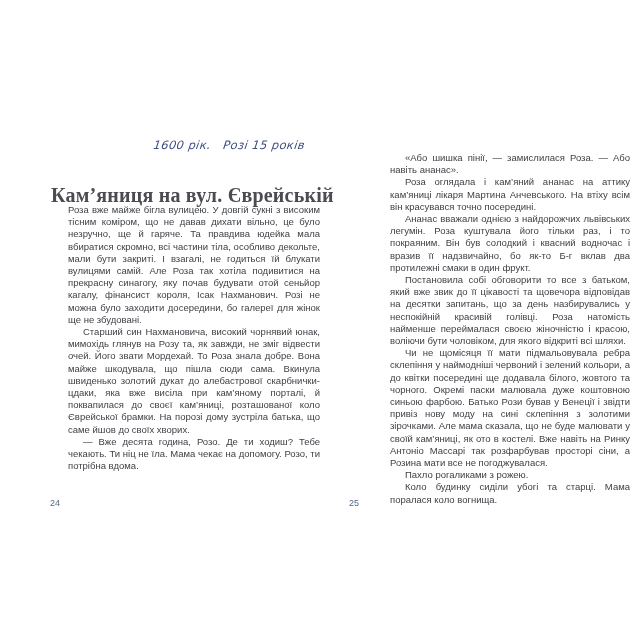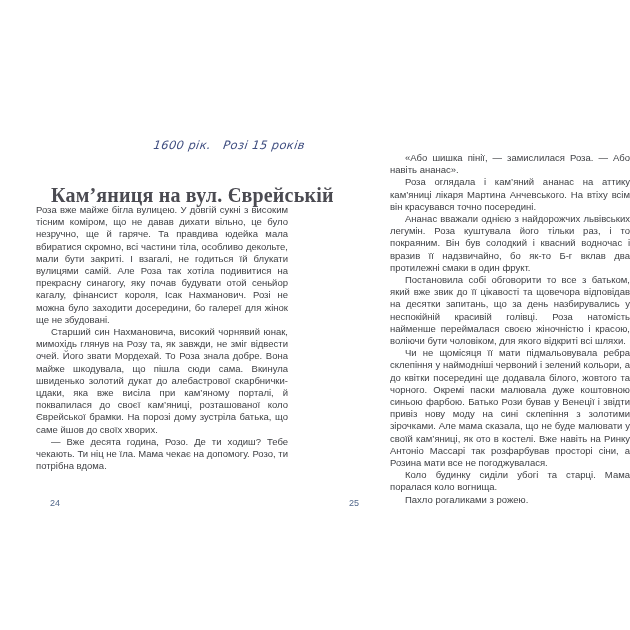--- a/index.html
+++ b/index.html
@@ -44,21 +44,21 @@
     position: absolute;
     font-family: "Liberation Sans", "DejaVu Sans", sans-serif;
     font-size: 9.5px;
     line-height: 12.2px;
     color: var(--body-text, #3f4145);
     text-align: justify;
   }
   .col p { margin: 0; }
   .col p.indent { text-indent: 15px; }
 
-  .left-col  { left: 36px;  top: 204px; width: 252px; }
+  .left-col  { left: 68px;  top: 204px; width: 252px; }
   .right-col { left: 349px; top: 152px; width: 240px; margin-left: 41px; }
 
   .folio {
     position: absolute;
     top: 498px;
     font-family: "Liberation Sans", "DejaVu Sans", sans-serif;
     font-size: 9px;
     font-weight: 400;
     color: var(--page-number, #52688b);
   }
@@ -90,22 +90,22 @@
 
       <p class="para indent">Роза оглядала і кам’яний ананас на аттику кам’яниці лікаря Мартина Анчевського. На втіху всім він красувався точно посередині.</p>
 
       <p class="para indent">Ананас вважали однією з найдорожчих львівських легумін. Роза куштувала його тільки раз, і то покраяним. Він був солодкий і квасний водночас і вразив її надзвичайно, бо як-то Б-г вклав два протилежні смаки в один фрукт.</p>
 
 
       <p class="para indent">Постановила собі обговорити то все з батьком, який вже звик до її цікавості та щовечора відповідав на десятки запитань, що за день назбирувались у неспокійній красивій голівці. Роза натомість найменше переймалася своєю жіночністю і красою, воліючи бути чоловіком, для якого відкриті всі шляхи.</p>
 
       <p class="para indent">Чи не щомісяця її мати підмальовувала ребра склепіння у наймодніші червоний і зелений кольори, а до квітки посередині ще додавала білого, жовтого та чорного. Окремі паски малювала дуже коштовною синьою фарбою. Батько Рози бував у Венеції і звідти привіз нову моду на сині склепіння з золотими зірочками. Але мама сказала, що не буде малювати у своїй кам’яниці, як ото в костелі. Вже навіть на Ринку Антоніо Массарі так розфарбував просторі сіни, а Розина мати все не погоджувалася.</p>
 
+      <p class="para indent">Пахло рогаликами з рожею.</p>
+
       <p class="para indent">Коло будинку сиділи убогі та старці. Мама поралася коло вогнища.</p>
-
-      <p class="para indent">Пахло рогаликами з рожею.</p>
     </div>
 
   <div class="folio folio-left">24</div>
 
   <div class="folio folio-right">25</div>
 
 </div>
 
 </body></html>

